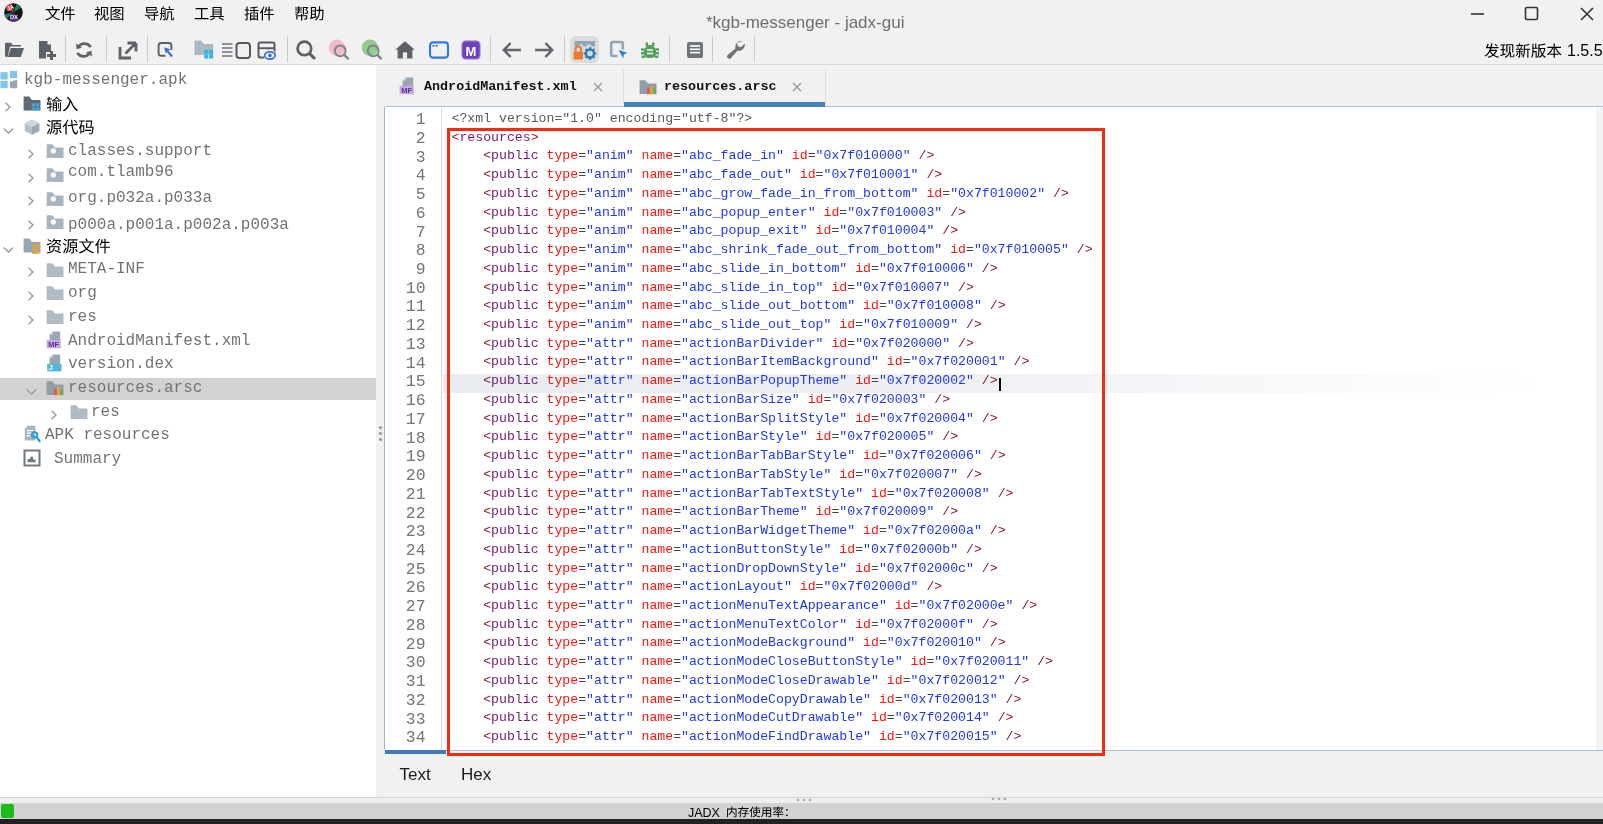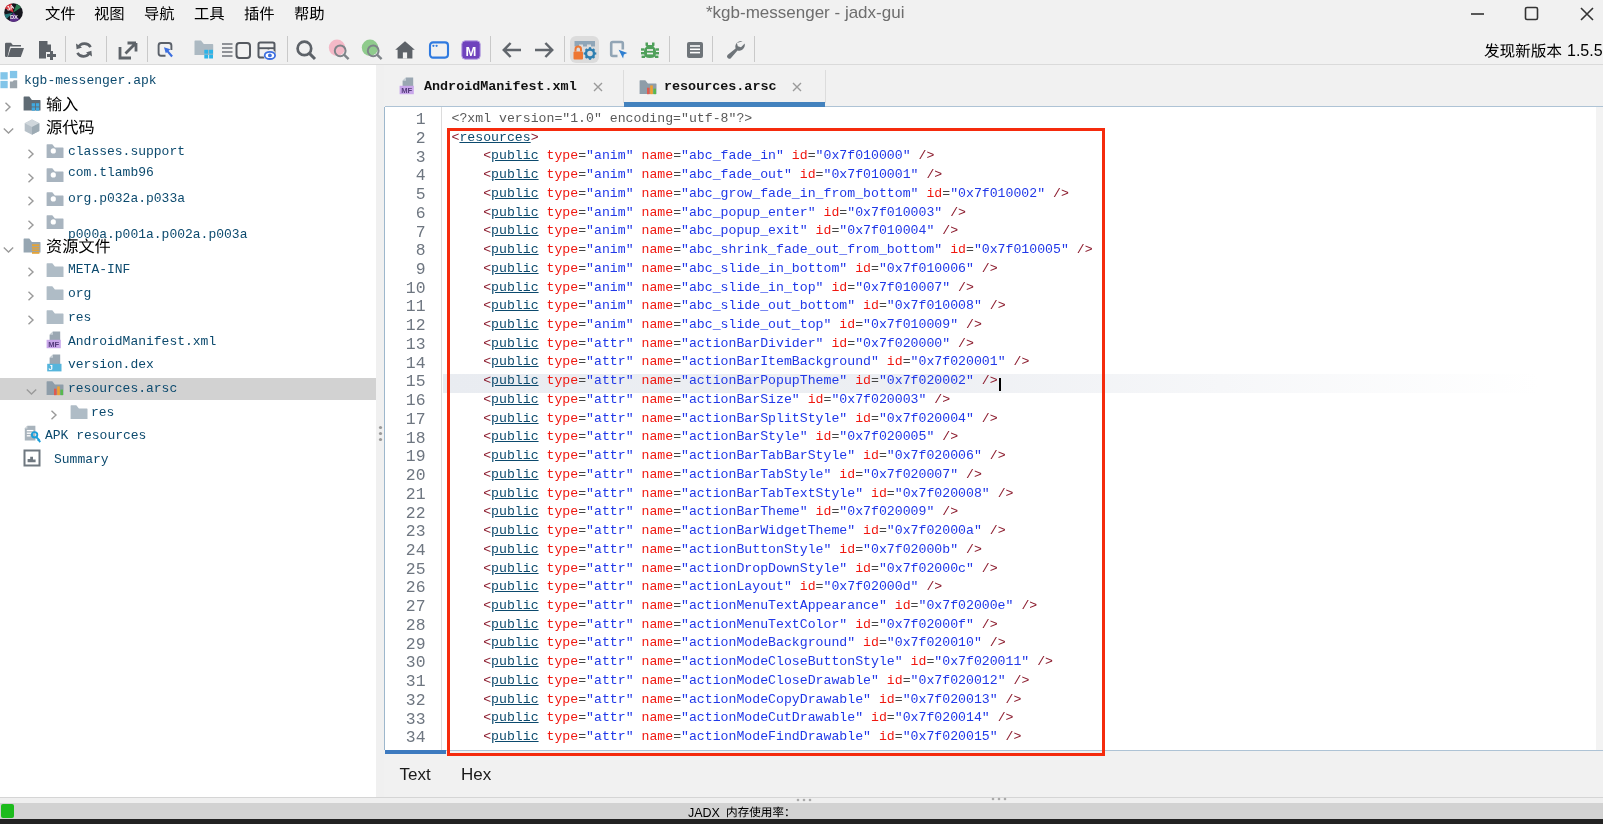--- a/index.html
+++ b/index.html
@@ -1,25 +1,25 @@
 <!DOCTYPE html>
 <html><head><meta charset="utf-8"><style>
 * { margin:0; padding:0; box-sizing:border-box; }
 html,body { width:1603px; height:824px; overflow:hidden; position:relative;
   font-family:"Liberation Sans",sans-serif; background:#f1f1f1; }
 .abs { position:absolute; }
-.tlabel { position:absolute; font-family:"Liberation Mono",monospace; font-size:13px; color:#0c4a6e; white-space:pre; line-height:21px; }
+.tlabel { position:absolute; font-family:"Liberation Mono",monospace; font-size:16px; color:#737373; white-space:pre; line-height:21px; }
 .ticon { display:block; }
 #code { position:absolute; left:451.5px; top:109.9px; font-family:"Liberation Mono",monospace;
   font-size:13.2px; line-height:18.74px; white-space:pre; color:#222; }
 #gutter { position:absolute; left:385px; top:111.1px; width:40.5px; text-align:right; white-space:pre;
   font-family:"Liberation Mono",monospace; font-size:16.4px; line-height:18.74px; color:#6e7680; }
 .pi { color:#5a5a5a; }
 .d { color:#8c1c2e; }
-.t { color:#0c4a6e;text-decoration:underline; }
+.t { color:#701a75; }
 .a { color:#f01810; }
 .e { color:#444; }
 .v { color:#2038e8; }
 </style></head><body>
 
 <svg style="position:absolute;left:4px;top:3px" width="19" height="19" viewBox="0 0 19 19">
     <circle cx="9.5" cy="9.5" r="9.3" fill="#16161e"></circle>
     <path d="M9.5 9.5 L0.9 5.6 A9.3 9.3 0 0 1 7.5 0.4 Z" fill="#d8333c"></path>
     <path d="M9.5 9.5 L12.5 0.9 A9.3 9.3 0 0 1 17 4.4 Z" fill="#2a7d52"></path>
     <path d="M9.5 9.5 L2.6 15.8 A9.3 9.3 0 0 1 0.6 11.4 Z" fill="#27797c"></path>
@@ -39,21 +39,21 @@
 <svg style="position:absolute;left:194.2px;top:3.0px;" width="33" height="21" viewBox="0 -16.22 33 21">
     <path d="M1.6 -11.1H13.8V-9.9H1.6ZM0.8 -1.1H14.5V0H0.8ZM7 -10.5H8.3V-0.6H7Z M24.6 -1.3 25.3 -2.1Q26.2 -1.7 27 -1.3Q27.9 -0.8 28.7 -0.4Q29.5 0 30 0.4L29.1 1.2Q28.6 0.9 27.8 0.4Q27.1 -0 26.2 -0.5Q25.4 -0.9 24.6 -1.3ZM16.1 -3.2H29.8V-2.2H16.1ZM19 -9.8H26.9V-9H19ZM19 -7.7H26.9V-6.8H19ZM19 -5.5H26.9V-4.6H19ZM20.3 -2 21.4 -1.3Q20.8 -0.9 20 -0.4Q19.2 0.1 18.4 0.5Q17.5 0.9 16.8 1.2Q16.6 1.1 16.4 0.8Q16.1 0.6 15.9 0.4Q16.7 0.1 17.5 -0.3Q18.4 -0.7 19.1 -1.2Q19.8 -1.6 20.3 -2ZM18.5 -12.1H27.6V-2.7H26.4V-11.2H19.6V-2.7H18.5Z" fill="#000"></path>
   </svg>
 <svg style="position:absolute;left:244.1px;top:3.0px;" width="33" height="21" viewBox="0 -16.22 33 21">
     <path d="M13.2 -12.8 13.8 -11.8Q13.1 -11.6 12.2 -11.4Q11.3 -11.3 10.3 -11.2Q9.3 -11 8.3 -11Q7.3 -10.9 6.4 -10.8Q6.4 -11 6.3 -11.3Q6.2 -11.6 6.1 -11.8Q7 -11.8 8 -11.9Q9 -12 9.9 -12.1Q10.9 -12.2 11.7 -12.4Q12.5 -12.6 13.2 -12.8ZM8.4 -7.1 8.9 -6.2Q8.3 -6 7.6 -5.8Q6.9 -5.5 6.3 -5.4Q6.3 -5.6 6.2 -5.8Q6.1 -6.1 6 -6.3Q6.6 -6.4 7.3 -6.7Q7.9 -6.9 8.4 -7.1ZM5.6 -9.2H14.5V-8.2H5.6ZM9.5 -11.7H10.6V-0.1H9.5ZM6 -6.3 7.1 -5.9V1.2H6ZM11.2 -6.6H14V1.2H13V-5.6H11.2ZM6.6 -3.7H8.9V-2.7H6.6ZM11.2 -3.7H13.5V-2.7H11.2ZM6.5 -0.6H13.3V0.5H6.5ZM0.6 -4.7Q1.4 -4.9 2.6 -5.3Q3.8 -5.6 5.1 -6L5.2 -4.9Q4.1 -4.6 2.9 -4.2Q1.8 -3.9 0.8 -3.6ZM0.8 -9.8H5V-8.7H0.8ZM2.5 -12.8H3.6V-0.1Q3.6 0.3 3.5 0.6Q3.4 0.8 3.1 1Q2.8 1.1 2.4 1.1Q2 1.2 1.4 1.2Q1.4 1 1.3 0.6Q1.2 0.3 1.1 0.1Q1.5 0.1 1.8 0.1Q2.1 0.1 2.2 0.1Q2.5 0.1 2.5 -0.1Z M24.5 -12.7H25.7V1.2H24.5ZM21.9 -12.1 23 -11.9Q22.8 -10.8 22.5 -9.8Q22.2 -8.7 21.8 -7.8Q21.5 -7 21 -6.3Q20.9 -6.3 20.7 -6.5Q20.5 -6.6 20.4 -6.7Q20.2 -6.8 20 -6.8Q20.5 -7.5 20.8 -8.3Q21.2 -9.2 21.5 -10.1Q21.7 -11.1 21.9 -12.1ZM22.1 -9.7H29.2V-8.6H21.8ZM20.1 -5.2H29.9V-4.1H20.1ZM19.4 -12.8 20.5 -12.5Q20 -11.2 19.4 -9.9Q18.7 -8.7 18 -7.5Q17.2 -6.4 16.4 -5.6Q16.4 -5.7 16.3 -5.9Q16.2 -6.1 16 -6.3Q15.9 -6.6 15.8 -6.7Q16.5 -7.4 17.2 -8.4Q17.8 -9.4 18.4 -10.5Q19 -11.6 19.4 -12.8ZM17.8 -8.9 18.9 -9.9 19 -9.9V1.2H17.8Z" fill="#000"></path>
   </svg>
 <svg style="position:absolute;left:294.0px;top:3.0px;" width="33" height="21" viewBox="0 -16.22 33 21">
     <path d="M1 -11.6H8.2V-10.7H1ZM0.8 -7.5H8.3V-6.6H0.8ZM1.3 -9.6H7.9V-8.7H1.3ZM8.9 -12.2H13.4V-11.2H10V-4.6H8.9ZM13.1 -12.2H13.4L13.6 -12.3L14.3 -11.8Q13.9 -11.2 13.4 -10.5Q12.9 -9.9 12.5 -9.3Q13.4 -8.7 13.8 -8.1Q14.2 -7.6 14.2 -7Q14.2 -6.6 14 -6.2Q13.8 -5.9 13.5 -5.7Q13.3 -5.6 13 -5.5Q12.8 -5.5 12.6 -5.4Q12.2 -5.4 11.7 -5.4Q11.2 -5.4 10.8 -5.4Q10.7 -5.6 10.6 -5.9Q10.5 -6.2 10.4 -6.4Q10.9 -6.3 11.3 -6.3Q11.7 -6.3 12.1 -6.4Q12.2 -6.4 12.4 -6.4Q12.6 -6.4 12.7 -6.5Q13.1 -6.6 13.1 -7.1Q13.1 -7.5 12.7 -8.1Q12.2 -8.6 11.2 -9.1Q11.6 -9.6 11.9 -10.1Q12.3 -10.6 12.6 -11.1Q12.9 -11.6 13.1 -12ZM4.2 -12.9H5.3V-8.3Q5.3 -7.9 5.2 -7.3Q5 -6.7 4.6 -6.1Q4.3 -5.5 3.6 -4.9Q2.9 -4.3 1.9 -3.9Q1.7 -4.1 1.5 -4.4Q1.3 -4.6 1.1 -4.8Q2 -5.1 2.6 -5.5Q3.2 -6 3.6 -6.5Q3.9 -7 4 -7.5Q4.2 -8 4.2 -8.3ZM7 -5.2H8.2V1.2H7ZM2.3 -4H12.6V-3H3.5V0.4H2.3ZM12.1 -4H13.2V-0.9Q13.2 -0.4 13.1 -0.2Q13 0.1 12.6 0.2Q12.2 0.3 11.6 0.3Q11 0.4 10 0.4Q10 0.1 9.9 -0.1Q9.7 -0.4 9.6 -0.6Q10.1 -0.6 10.6 -0.6Q11 -0.6 11.3 -0.6Q11.6 -0.6 11.8 -0.6Q11.9 -0.6 12 -0.7Q12.1 -0.7 12.1 -0.9Z M22.4 -9.4H28.9V-8.3H22.4ZM28.4 -9.4H29.5Q29.5 -9.4 29.5 -9.3Q29.5 -9.2 29.5 -9Q29.5 -8.9 29.5 -8.8Q29.5 -6.4 29.4 -4.7Q29.3 -3 29.2 -2Q29.2 -0.9 29 -0.3Q28.9 0.3 28.7 0.5Q28.5 0.8 28.2 0.9Q28 1.1 27.6 1.1Q27.2 1.1 26.7 1.1Q26.1 1.1 25.5 1.1Q25.5 0.8 25.4 0.5Q25.3 0.2 25.1 -0Q25.8 0 26.3 0Q26.9 0.1 27.1 0.1Q27.3 0.1 27.5 0Q27.6 -0 27.7 -0.2Q27.9 -0.4 28 -0.9Q28.1 -1.4 28.2 -2.5Q28.2 -3.5 28.3 -5.2Q28.4 -6.8 28.4 -9.1ZM25 -12.9H26.1Q26.1 -11.1 26.1 -9.4Q26 -7.7 25.8 -6.2Q25.6 -4.6 25.2 -3.2Q24.7 -1.8 23.9 -0.7Q23.1 0.4 21.8 1.2Q21.7 1 21.4 0.8Q21.2 0.5 21 0.4Q22.2 -0.4 23 -1.4Q23.7 -2.5 24.1 -3.8Q24.6 -5 24.7 -6.5Q24.9 -8 24.9 -9.6Q25 -11.2 25 -12.9ZM16.9 -12.1H21.9V-2.1H20.8V-11.1H18V-1.2H16.9ZM15.8 -1.4Q16.7 -1.6 17.8 -1.9Q18.9 -2.1 20.2 -2.4Q21.5 -2.6 22.8 -2.9L22.9 -1.9Q21.7 -1.6 20.4 -1.3Q19.2 -1 18.1 -0.8Q17 -0.5 16 -0.3ZM17.5 -8.8H21.3V-7.8H17.5ZM17.5 -5.5H21.3V-4.5H17.5Z" fill="#000"></path>
   </svg>
 <div class="abs" style="left:0;top:0;width:1603px;height:28px"></div>
-<div class="abs" style="left:706px;top:3px;width:220px;font-size:17px;color:#6e6e6e">*kgb-messenger - jadx-gui</div>
+<div class="abs" style="left:706px;top:13px;width:220px;font-size:17px;color:#6e6e6e">*kgb-messenger - jadx-gui</div>
 <svg style="position:absolute;left:1465px;top:6px" width="135" height="16" viewBox="0 0 135 16">
     <line x1="6" y1="8" x2="19" y2="8" stroke="#333" stroke-width="1.6"></line>
     <rect x="60.5" y="1.5" width="12" height="12" rx="1.5" fill="none" stroke="#333" stroke-width="1.6"></rect>
     <path d="M116 2 L128 14 M128 2 L116 14" stroke="#333" stroke-width="1.6"></path>
   </svg>
 
 <svg style="position:absolute;left:3.0px;top:39.0px" width="22" height="22" viewBox="0 0 22 22">
     <path d="M2 5 Q2 3.8 3.2 3.8 L8 3.8 L9.8 6 L18 6 L18 7.5 L7 7.5 L4.5 18 L3.2 18 Q2 18 2 16.8 Z" fill="#5d6268"></path>
     <path d="M7.8 9 L21 9 L17.8 18 L4.8 18 Z" fill="#5d6268"></path>
   </svg>
@@ -278,21 +278,21 @@
 <div class="tlabel" style="left:68px;top:188.4px">org.p032a.p033a</div>
 <div style="position:absolute;left:26px;top:216.1px"><svg class="chev" width="9" height="10" viewBox="0 0 9 10">
       <path d="M2.5 0.8 L7 5 L2.5 9.2" fill="none" stroke="#9a9a9a" stroke-width="1.4"></path>
     </svg></div>
 <div style="position:absolute;left:46px;top:212.3px">
     <svg class="ticon" width="18" height="18" viewBox="0 0 18 18">
       <path d="M0.6 17.1 L0.6 3.8000000000000003 Q0.6 3.2 1.2 3.2 L6.3 3.2 L8.9 6.5 L16.9 6.5 Q17.5 6.5 17.5 7.1 L17.5 17.1 Z" fill="#a8b4bf"></path>
       <circle cx="7.3" cy="9.9" r="2.6" fill="#fff"></circle>
     </svg>
   </div>
-<div class="tlabel" style="left:68px;top:224px">p000a.p001a.p002a.p003a</div>
+<div class="tlabel" style="left:68px;top:215px">p000a.p001a.p002a.p003a</div>
 <div style="position:absolute;left:3px;top:239.8px"><svg class="chev" width="11" height="9" viewBox="0 0 11 9">
       <path d="M0.8 2.5 L5.5 7 L10.2 2.5" fill="none" stroke="#9a9a9a" stroke-width="1.4"></path>
     </svg></div>
 <div style="position:absolute;left:23px;top:236.0px">
     <svg class="ticon" width="18" height="18" viewBox="0 0 18 18">
       <path d="M0.6 16.5 L0.6 3.2 Q0.6 2.6 1.2 2.6 L6.3 2.6 L8.9 5.9 L16.9 5.9 Q17.5 5.9 17.5 6.5 L17.5 16.5 Z" fill="#96a6b2"></path>
       <g fill="#e2a33b">
         <rect x="9" y="8.2" width="7.4" height="1.8"></rect>
         <rect x="9" y="10.8" width="7.4" height="1.8"></rect>
         <rect x="9" y="13.4" width="7.4" height="1.8"></rect>

